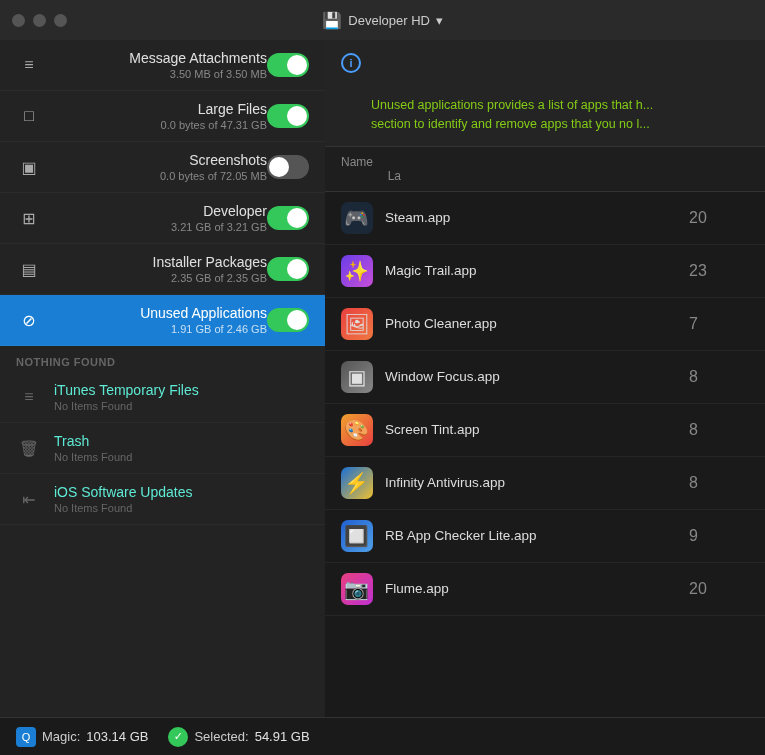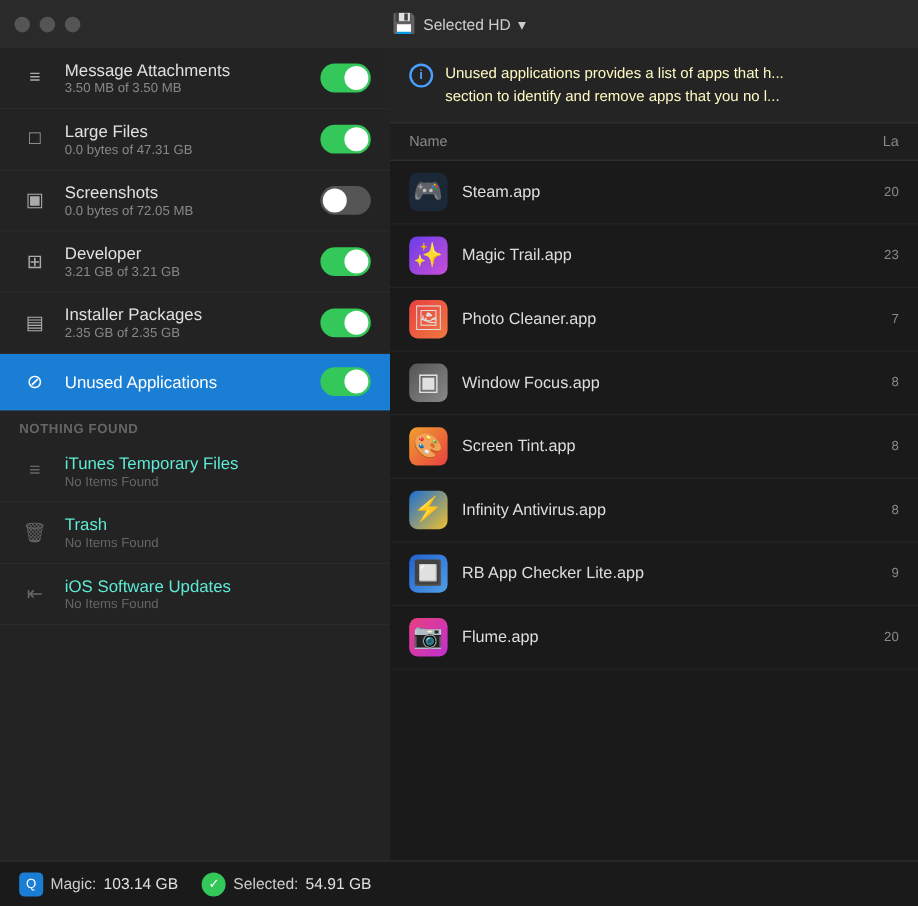--- a/index.html
+++ b/index.html
@@ -79,20 +79,21 @@
       align-items: center;
       justify-content: center;
       flex-shrink: 0;
       margin-right: 12px;
       font-size: 16px;
       color: #aaa;
     }
     .sidebar-item.active .sidebar-item-icon { color: #fff; }
     .sidebar-item-content {
       flex: 1;
+      text-align: right;
     }
     .sidebar-item-title {
       font-size: 14px;
       font-weight: 500;
       color: #e0e0e0;
     }
     .sidebar-item.active .sidebar-item-title { color: #fff; }
     .sidebar-item-sub {
       font-size: 11px;
       color: #888;
@@ -190,31 +191,33 @@
       align-items: center;
       justify-content: center;
       font-size: 11px;
       color: #4a9eff;
       flex-shrink: 0;
       font-weight: 700;
       margin-top: 1px;
     }
     .info-text {
       font-size: 12.5px;
-      color: #fef9c3;
+      color: #84cc16;
       line-height: 1.5;
+      margin-top: 44px;
     }
 
     
     .table-header {
       display: flex;
       padding: 8px 16px;
       border-bottom: 1px solid #333;
       background: #1e1e1e;
       flex-shrink: 0;
+      flex-direction: column;
     }
     .col-name {
       flex: 1;
       font-size: 12px;
       color: #888;
       font-weight: 500;
     }
     .col-last {
       width: 60px;
       font-size: 12px;
@@ -247,23 +250,22 @@
       font-size: 20px;
       overflow: hidden;
     }
     .app-name {
       flex: 1;
       font-size: 13.5px;
       color: #ddd;
     }
     .app-date {
       width: 60px;
-      font-size: 11px;
+      font-size: 16px;
       color: #888;
-      text-align: right;
     }
 
     
     .status-bar {
       height: 38px;
       background: #1a1a1a;
       border-top: 1px solid #333;
       display: flex;
       align-items: center;
       padding: 0 16px;
@@ -317,21 +319,21 @@
 <body>
 
 <div class="titlebar">
   <div class="titlebar-buttons">
     <div class="tb-btn"></div>
     <div class="tb-btn"></div>
     <div class="tb-btn"></div>
   </div>
   <div class="titlebar-title">
     <span class="hd-icon">💾</span>
-    <span>Selected HD</span>
+    <span>Developer HD</span>
     <span>▾</span>
   </div>
 </div>
 
 <div class="main-container">
 
   <div class="sidebar scrollbar-hidden">
 
     <div id="sidebar-items-container">
         <div class="sidebar-item">
@@ -381,20 +383,21 @@
       <div class="sidebar-item-sub">2.35 GB of 2.35 GB</div>
     </div>
     <div class="toggle on">
       <div class="toggle-knob"></div>
     </div>
   </div>
         <div class="sidebar-item active">
     <div class="sidebar-item-icon">⊘</div>
     <div class="sidebar-item-content">
       <div class="sidebar-item-title">Unused Applications</div>
+      <div class="sidebar-item-sub">1.91 GB of 2.46 GB</div>
     </div>
     <div class="toggle on">
       <div class="toggle-knob"></div>
     </div>
   </div>
       </div>
 
     <div class="section-label">NOTHING FOUND</div>
 
     <div id="nf-items-container">

